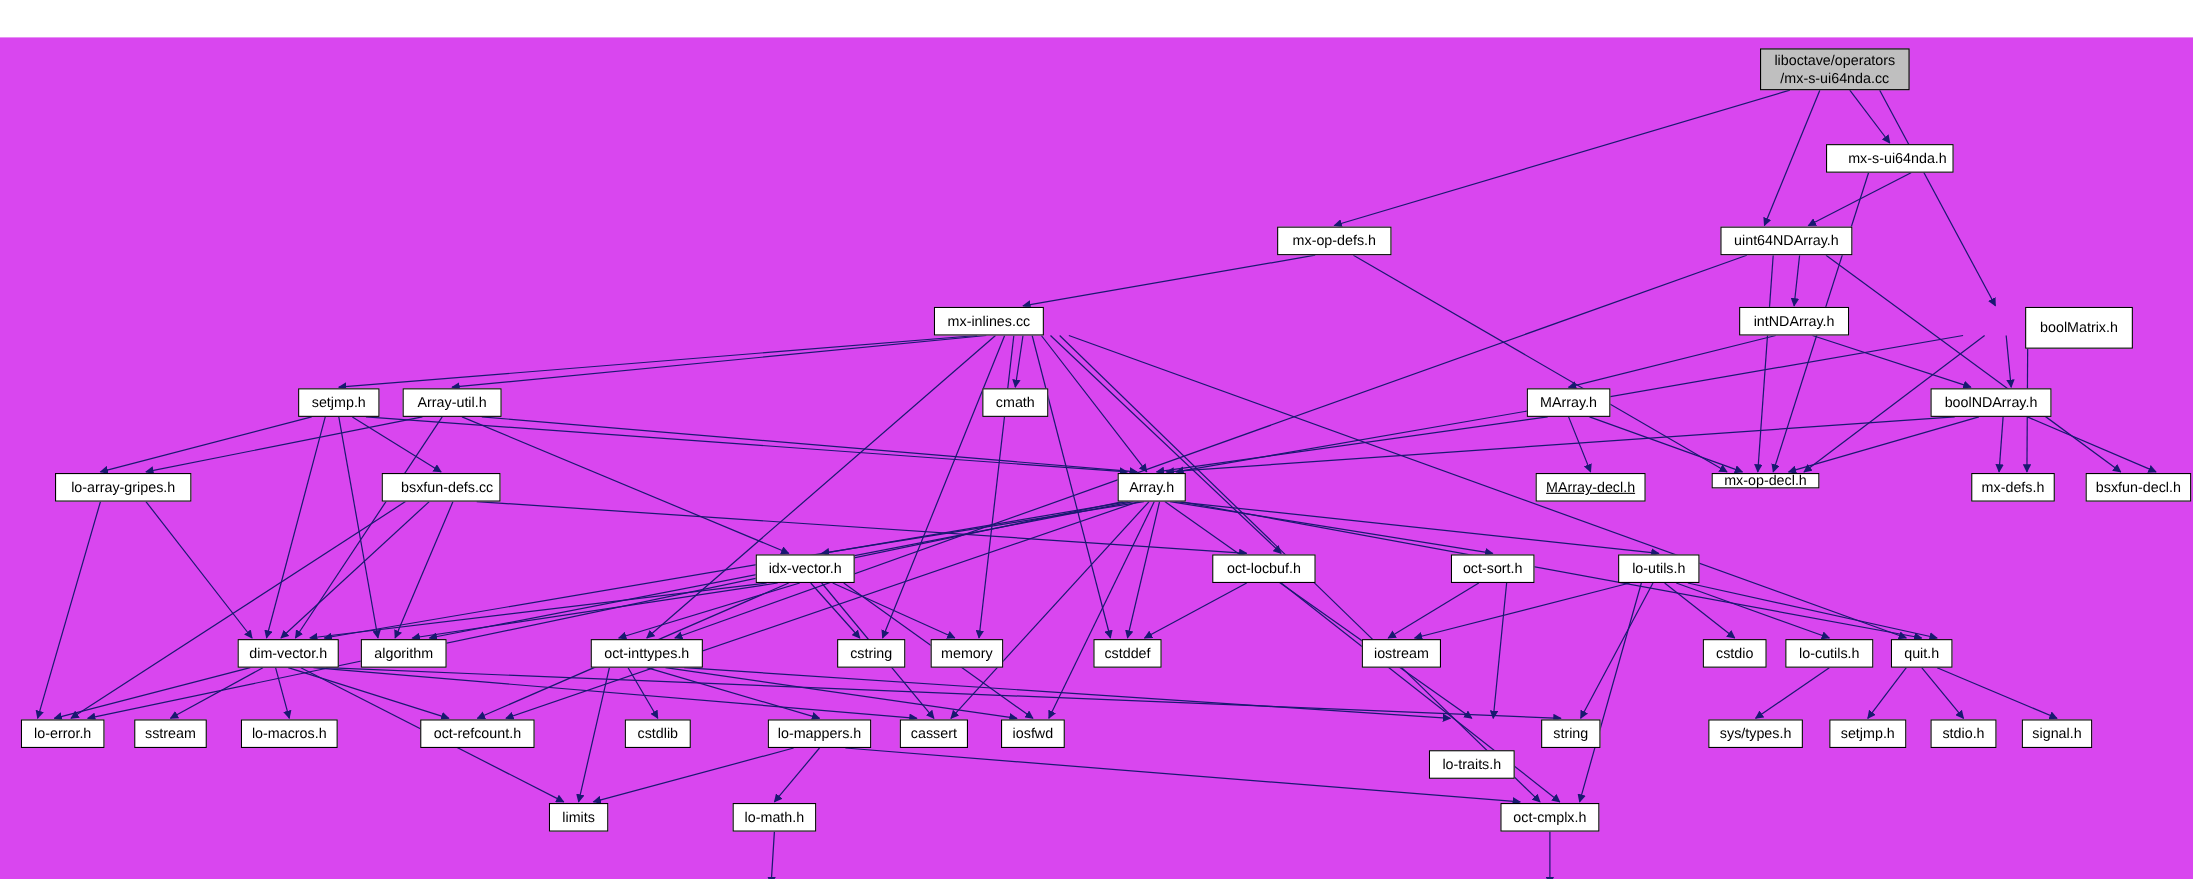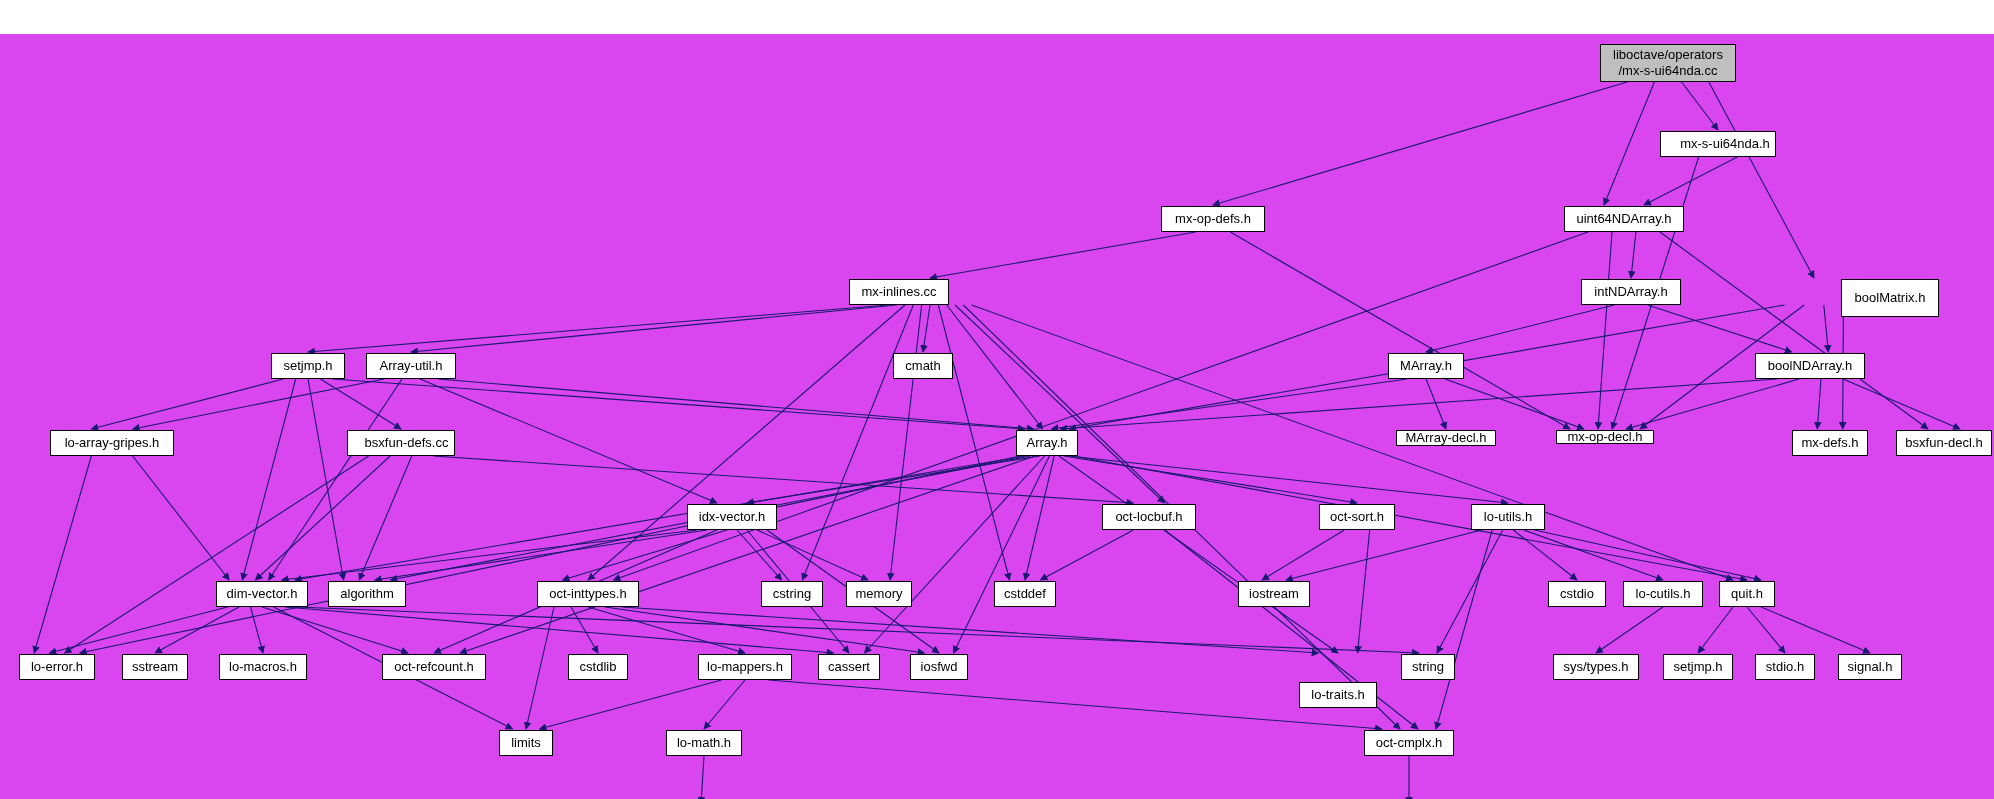--- a/index.html
+++ b/index.html
@@ -157,21 +157,21 @@
       <div class="node" style="left: 1581px; top: 245px; width: 100px; height: 26px;">intNDArray.h</div>
       <div class="node" style="left: 1841px; top: 245px; width: 98px; height: 38px;">boolMatrix.h</div>
       <div class="node" style="left: 271px; top: 319px; width: 74px; height: 26px;">setjmp.h</div>
       <div class="node" style="left: 366px; top: 319px; width: 90px; height: 26px;">Array-util.h</div>
       <div class="node" style="left: 893px; top: 319px; width: 60px; height: 26px;">cmath</div>
       <div class="node" style="left: 1388px; top: 319px; width: 76px; height: 26px;">MArray.h</div>
       <div class="node" style="left: 1755px; top: 319px; width: 110px; height: 26px;">boolNDArray.h</div>
       <div class="node" style="left: 50px; top: 396px; width: 124px; height: 26px;">lo-array-gripes.h</div>
       <div class="node" style="left: 347px; top: 396px; width: 108px; height: 26px; padding-left: 11px;">bsxfun-defs.cc</div>
       <div class="node" style="left: 1016px; top: 396px; width: 62px; height: 26px;">Array.h</div>
-      <div class="node" style="left: 1396px; top: 396px; width: 100px; height: 16px;">MArray-decl.h</div>
+      <div class="node" style="left: 1396px; top: 396px; width: 100px; height: 26px; text-decoration: underline;">MArray-decl.h</div>
       <div class="node" style="left: 1556px; top: 396px; width: 98px; height: 14px;">mx-op-decl.h</div>
       <div class="node" style="left: 1792px; top: 396px; width: 76px; height: 26px;">mx-defs.h</div>
       <div class="node" style="left: 1896px; top: 396px; width: 96px; height: 26px;">bsxfun-decl.h</div>
       <div class="node" style="left: 687px; top: 470px; width: 90px; height: 26px;">idx-vector.h</div>
       <div class="node" style="left: 1102px; top: 470px; width: 94px; height: 26px;">oct-locbuf.h</div>
       <div class="node" style="left: 1319px; top: 470px; width: 76px; height: 26px;">oct-sort.h</div>
       <div class="node" style="left: 1471px; top: 470px; width: 74px; height: 26px;">lo-utils.h</div>
       <div class="node" style="left: 216px; top: 547px; width: 92px; height: 26px;">dim-vector.h</div>
       <div class="node" style="left: 328px; top: 547px; width: 78px; height: 26px;">algorithm</div>
       <div class="node" style="left: 537px; top: 547px; width: 102px; height: 26px;">oct-inttypes.h</div>

